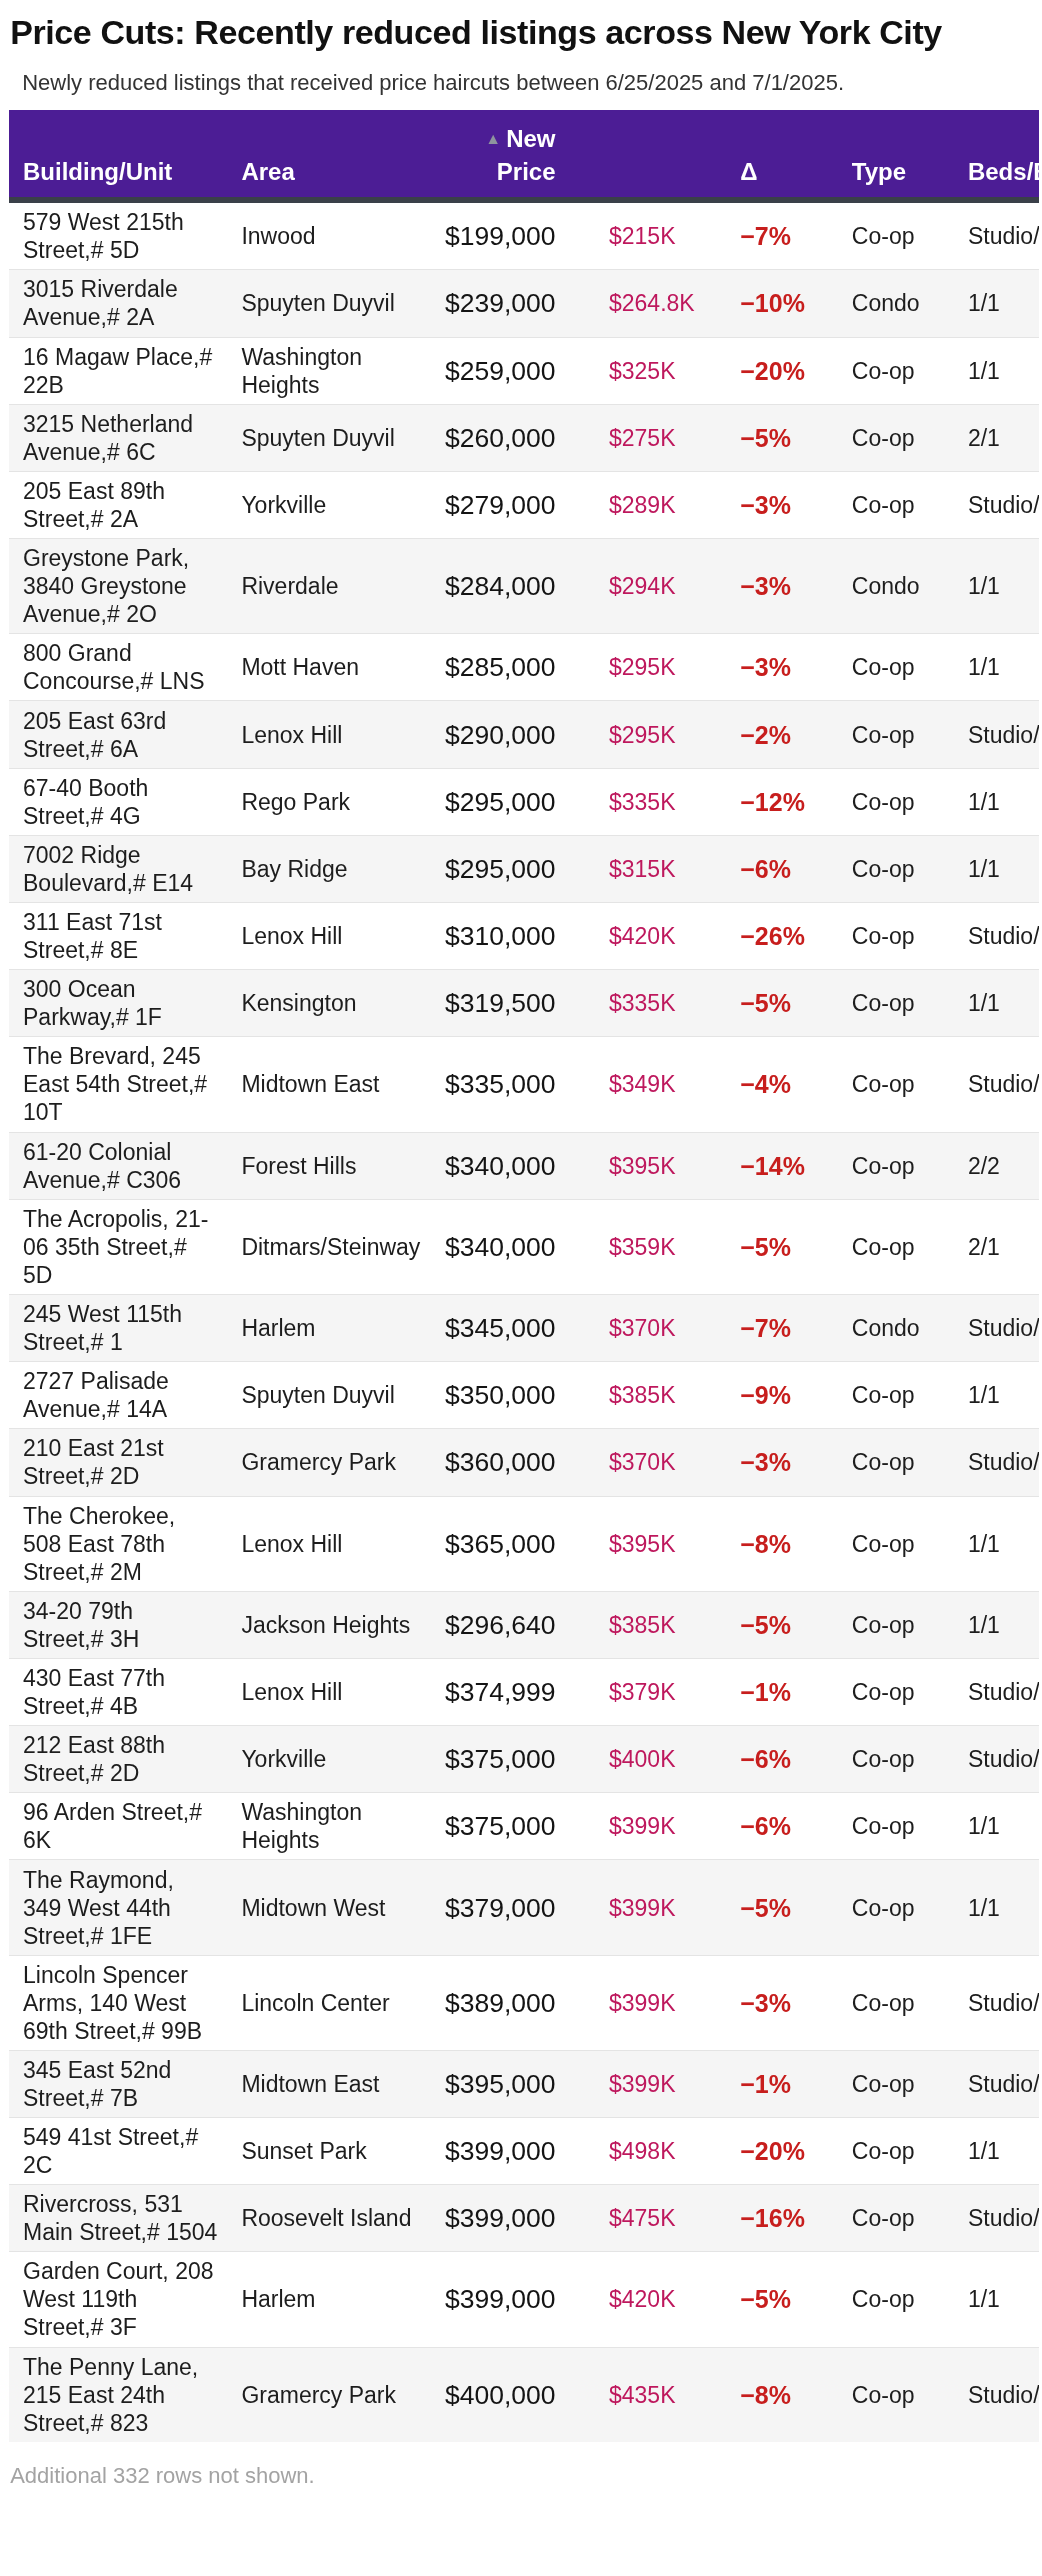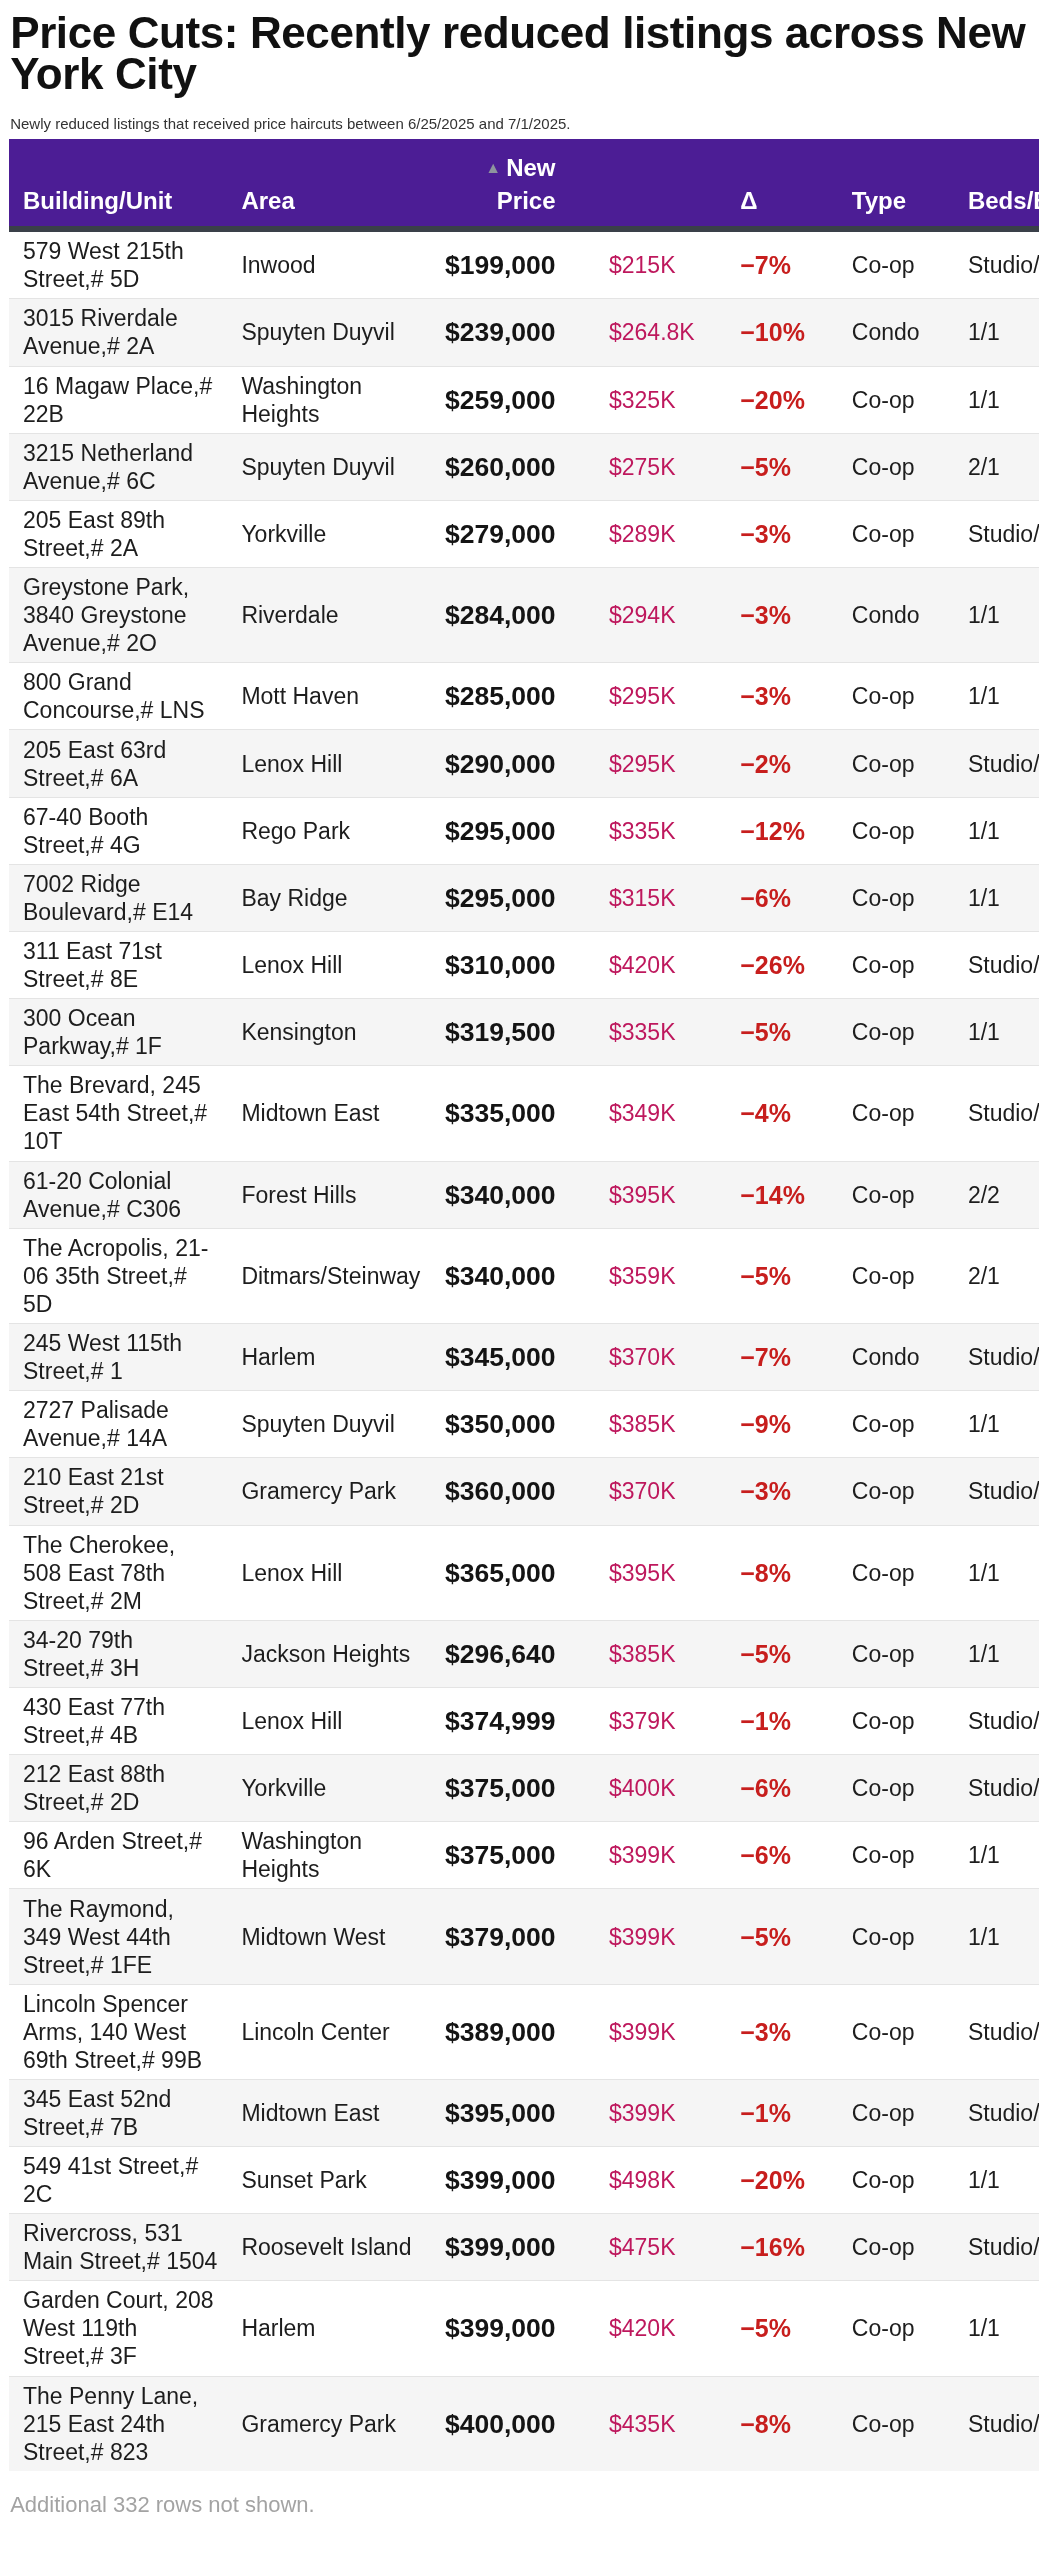--- a/index.html
+++ b/index.html
@@ -5,24 +5,24 @@
   html,body{margin:0;padding:0;background:#ffffff;}
   body{
     width:1042px;height:2576px;overflow:hidden;
     font-family:"Liberation Sans", sans-serif;
     -webkit-font-smoothing:antialiased;
     color:#1d1d1d;
   }
   .page{padding:10.2px 10.2px 0 10.2px;}
   h1.title{
     margin:1.7px 0 15.4px 0;
-    font-size:44px;line-height:41px;font-weight:700;color:#111;
+    font-size:34px;line-height:41px;font-weight:700;color:#111;
     letter-spacing:-0.4px;
   }
-  p.subtitle{margin:0;font-size:15px;line-height:30px;color:#333;}
+  p.subtitle{margin:12px;font-size:22px;line-height:30px;color:#333;}
   p.note{margin:0 0 26px 0;font-size:22px;line-height:30px;color:#1d1d1d;font-weight:700;}
 
   .table-clip{
     margin-left:-1.7px;
     width:1030px;overflow:hidden;
   }
   table.dw{
     width:1068px;border-collapse:collapse;table-layout:fixed;
   }
   col.c1{width:219px}col.c2{width:196px}col.c3{width:140px}
@@ -49,21 +49,21 @@
   tbody td{
     font-size:23px;line-height:28px;color:#1d1d1d;
     vertical-align:middle;padding:5.1px 0;
   }
   tbody tr:nth-child(even) td{background:#f5f5f5;}
   tbody tr + tr td{border-top:0.9px solid #e4e4e4;}
   td.c-building{padding-left:14.5px;padding-right:10.2px;}
   td.c-area{padding-left:13.7px;padding-right:10.2px;}
   td.c-new{
     text-align:right;padding-right:8.5px;
-    font-size:26.5px;font-weight:700;color:#141414;
+    font-size:26.5px;font-weight:400;color:#141414;
   }
   td.c-old{padding-left:45px;color:#be185d;}
   td.c-delta{padding-left:5.1px;font-size:25px;font-weight:700;color:#c71e1d;}
   td.c-type{padding-left:2.6px;}
   td.c-beds{padding-left:2.6px;white-space:nowrap;}
 
   p.more-note{margin:19px 0 0 0;font-size:22px;line-height:29px;color:#a3a3a3;}
 </style>
 </head>
 <body>

